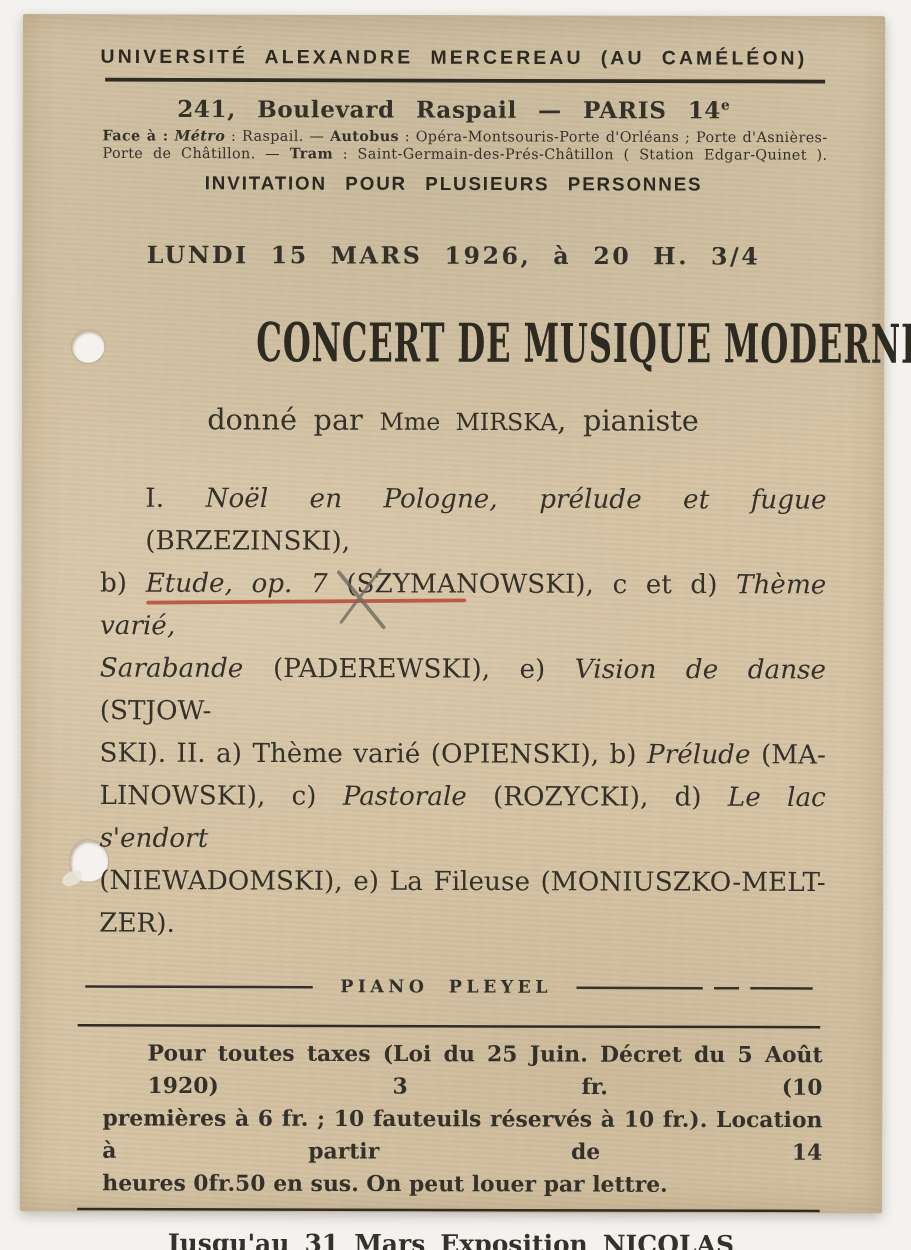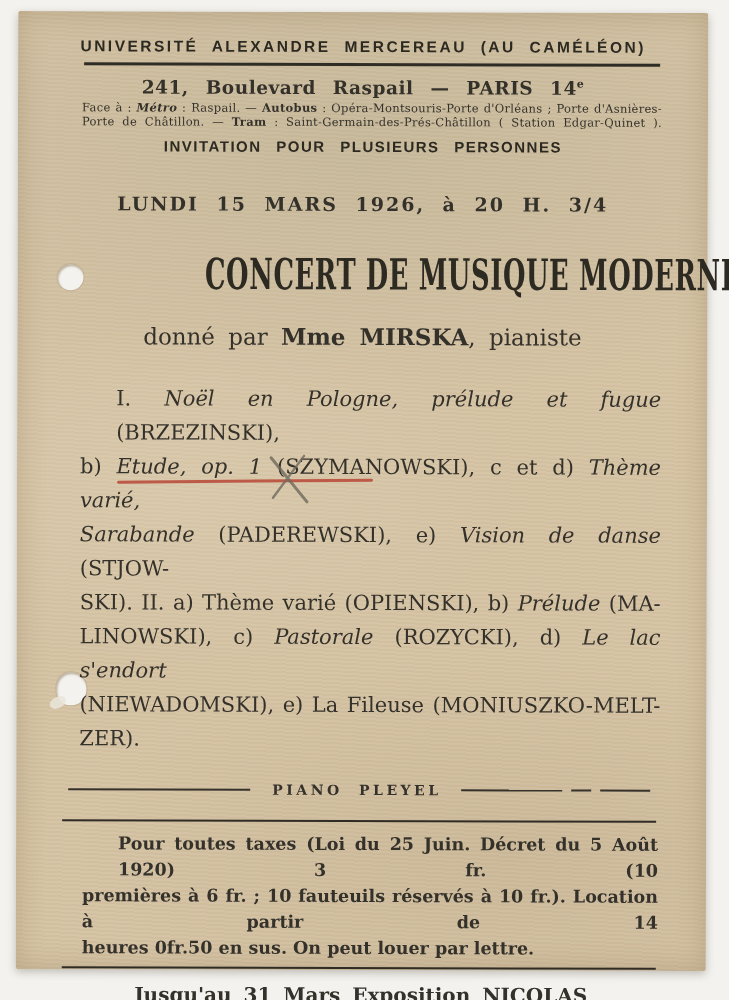--- a/index.html
+++ b/index.html
@@ -58,21 +58,21 @@
     font-size:15px;letter-spacing:1.5px;word-spacing:9px;color:#2c2921;
   }
   
   .date{margin-top:38px;text-align:center;font-weight:bold;font-size:19px;letter-spacing:2px;word-spacing:9px;}
   .title-wrap{margin-top:36px;text-align:center;height:46px;line-height:46px;white-space:nowrap;overflow:visible;}
   .title-inner{
     display:inline-block;font-weight:bold;font-size:39px;color:#2d2a22;
     transform:scale(0.66,1.1);transform-origin:50% 50%;letter-spacing:1px;
   }
   .subtitle{margin-top:26px;text-align:center;font-size:23px;word-spacing:6px;}
-  .subtitle .performer{font-weight:bold;font-size:23px;}
+  .subtitle .performer{font-weight:normal;font-size:19px;}
   
   .program{position:relative;margin:32px 46px 0 63px;font-size:21px;line-height:34px;}
   .jl{text-align:justify;text-align-last:justify;}
   .first-indent{padding-left:36px;}
   .left-line{text-align:left;text-align-last:left;}
   .red-underline{
     position:absolute;left:37px;top:98px;width:256px;height:3px;
     background:#b84a3a;border-radius:2px;transform:rotate(-0.6deg);opacity:.88;
   }
   .pencil-x{position:absolute;left:183px;top:70px;opacity:.8;}
@@ -100,37 +100,37 @@
 
   <div class="hole hole1"></div>
   <div class="hole hole2"></div>
 
   <div class="univ">UNIVERSITÉ ALEXANDRE MERCEREAU (AU CAMÉLÉON)</div>
   <div class="rule rule-top"></div>
 
   <div class="addr"><span>241, Boulevard Raspail — PARIS 14</span><sup>e</sup></div>
 
   <div class="directions">
-    <div class="dir-line"><span style="font-weight: normal;">Face à : </span><span style="font-style: italic; font-weight: bold;">Métro</span><span> : Raspail. — </span><span style="font-weight: bold;">Autobus</span><span> : Opéra-Montsouris-Porte d'Orléans ; Porte d'Asnières-</span></div>
+    <div class="dir-line"><span style="font-weight: bold;">Face à : </span><span style="font-style: italic; font-weight: bold;">Métro</span><span> : Raspail. — </span><span style="font-weight: bold;">Autobus</span><span> : Opéra-Montsouris-Porte d'Orléans ; Porte d'Asnières-</span></div>
     <div class="dir-line"><span style="font-weight: normal;">Porte de Châtillon.</span><span> — </span><span style="font-weight: bold;">Tram</span><span> : Saint-Germain-des-Prés-Châtillon ( Station Edgar-Quinet ).</span></div>
   </div>
 
   <div class="invitation">INVITATION POUR PLUSIEURS PERSONNES</div>
 
   <div class="date">LUNDI 15 MARS 1926, à 20 H. 3/4</div>
 
   <div class="title-wrap">
     <span class="title-inner">CONCERT DE MUSIQUE MODERNE POLONAISE</span>
   </div>
 
   <div class="subtitle"><span>donné par </span><span class="performer">Mme MIRSKA</span><span>, pianiste</span></div>
 
   <div class="program">
     <div class="jl first-indent"><span>I. </span><span style="font-style: italic;">Noël en Pologne, prélude et fugue</span><span> (BRZEZINSKI),</span></div>
-    <div class="jl"><span>b) </span><span style="font-style: italic;">Etude, op. 1</span><span> (SZYMANOWSKI), c et d) </span><span style="font-style: italic;">Thème varié,</span></div>
+    <div class="jl"><span>b) </span><span style="font-style: italic;">Etude, op. 7</span><span> (SZYMANOWSKI), c et d) </span><span style="font-style: italic;">Thème varié,</span></div>
     <div class="jl"><span style="font-style: italic;">Sarabande</span><span> (PADEREWSKI), e) </span><span style="font-style: italic;">Vision de danse</span><span> (STJOW-</span></div>
     <div class="jl"><span>SKI). II. a) </span><span style="">Thème varié</span><span> (OPIENSKI), b) </span><span style="font-style: italic;">Prélude</span><span> (MA-</span></div>
     <div class="jl"><span>LINOWSKI), c) </span><span style="font-style: italic;">Pastorale</span><span> (ROZYCKI), d) </span><span style="font-style: italic;">Le lac s'endort</span></div>
     <div class="jl"><span>(NIEWADOMSKI), e) </span><span style="">La Fileuse</span><span> (MONIUSZKO-MELT-</span></div>
     <div class="left-line"><span>ZER).</span></div>
     <div class="red-underline" style="background: rgb(184, 74, 58);"></div>
     <svg class="pencil-x" width="56" height="54" viewBox="0 0 56 54">
       <line x1="8" y1="6" x2="44" y2="50" stroke="#6f6a5e" stroke-width="3" stroke-linecap="round"></line>
       <line x1="41" y1="4" x2="10" y2="46" stroke="#6f6a5e" stroke-width="2.4" stroke-linecap="round"></line>
     </svg>

